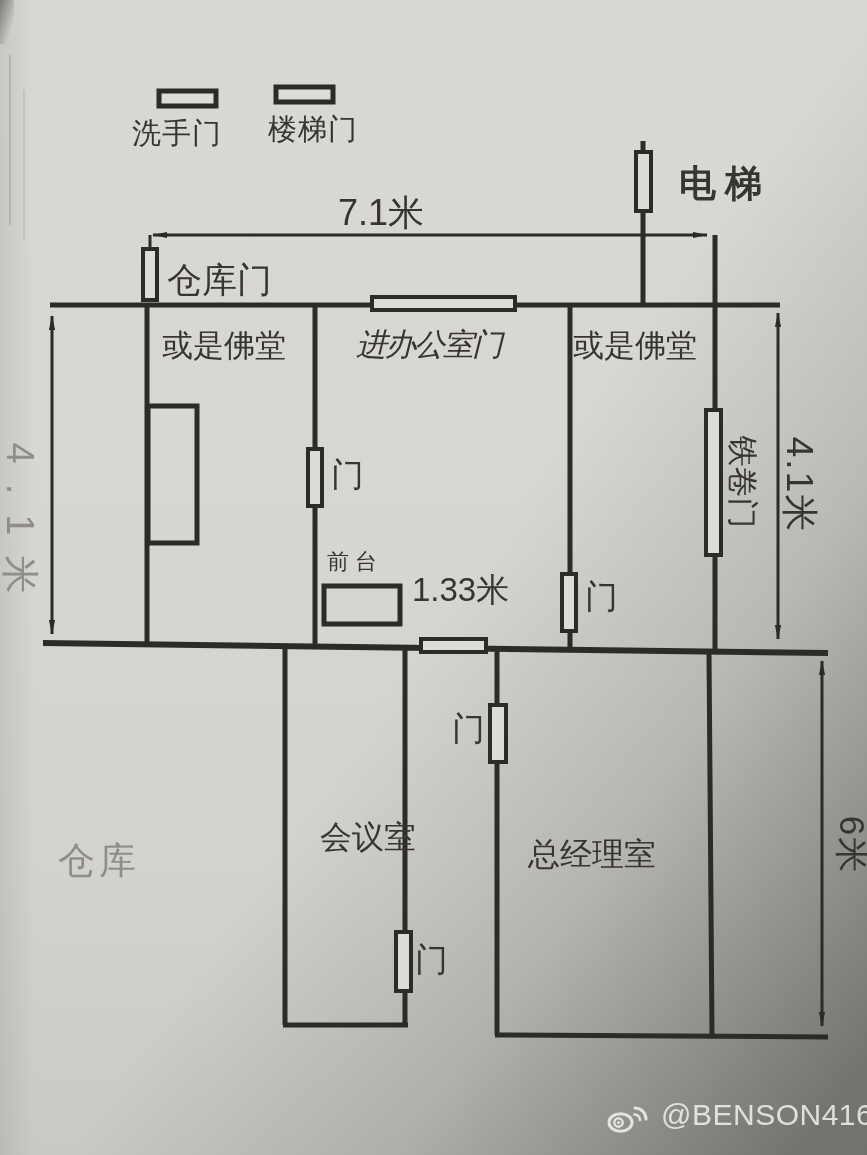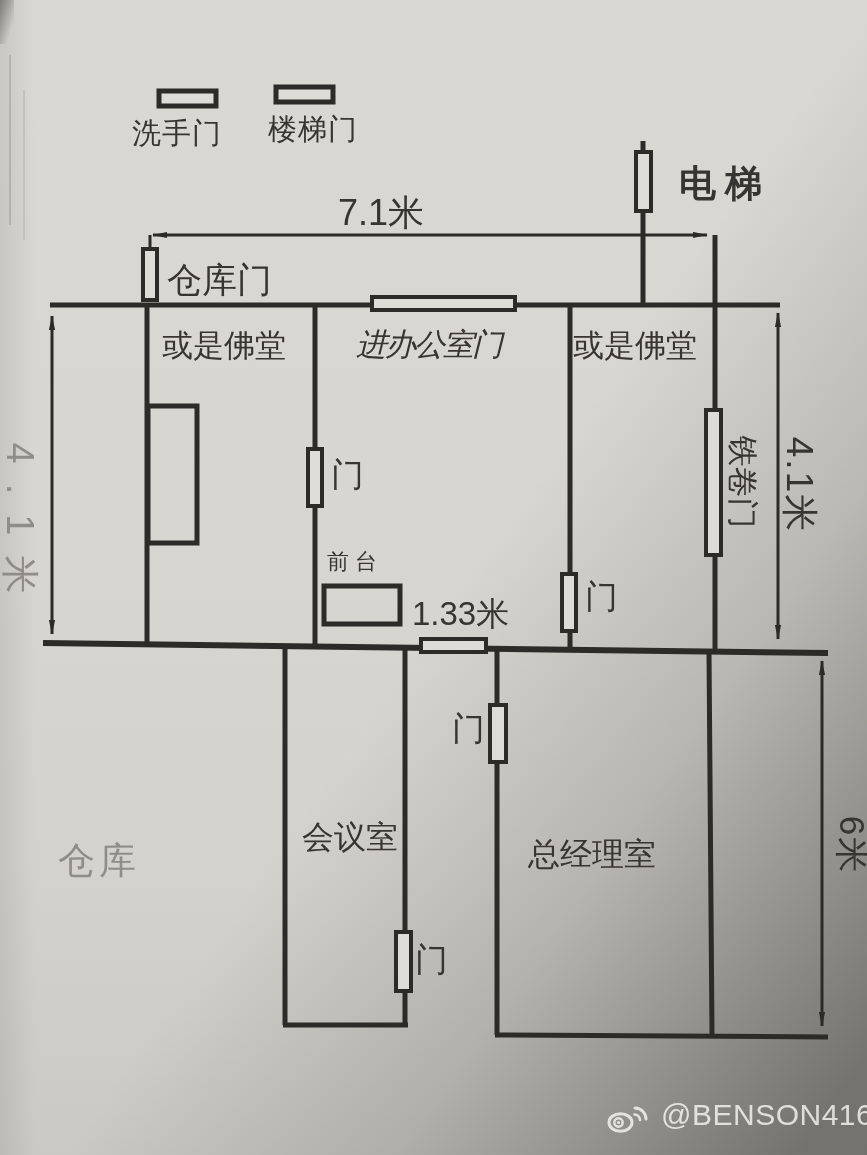--- a/index.html
+++ b/index.html
@@ -91,24 +91,24 @@
     <div class="lbl" style="left:338px;top:181px;font-size:36px;">7.1米</div>
     <div class="lbl" style="left:167px;top:249px;font-size:35px;">仓库门</div>
     <div class="lbl" style="left:162px;top:317px;font-size:31px;">或是佛堂</div>
     <div class="lbl" style="left:356px;top:316px;font-size:31px;letter-spacing:-2px;font-style:italic;">进办公室门</div>
     <div class="lbl" style="left:573px;top:317px;font-size:31px;">或是佛堂</div>
     <div class="lbl rot pencil" style="left:-110px;top:498px;width:260px;height:44px;line-height:44px;font-size:38px;letter-spacing:20px;">4.1米</div>
     <div class="lbl" style="left:331px;top:445px;font-size:33px;">门</div>
     <div class="lbl rot" style="left:674px;top:455px;width:136px;height:38px;line-height:38px;font-size:31px;">铁卷门</div>
     <div class="lbl rot" style="left:719px;top:456px;width:160px;height:42px;line-height:42px;font-size:37px;letter-spacing:2px;">4.1米</div>
     <div class="lbl" style="left:327px;top:539px;font-size:22px;letter-spacing:6px;">前台</div>
-    <div class="lbl" style="left:412px;top:584px;font-size:33px;">1.33米</div>
+    <div class="lbl" style="left:412px;top:560px;font-size:33px;">1.33米</div>
     <div class="lbl" style="left:585px;top:567px;font-size:33px;">门</div>
     <div class="lbl" style="left:452px;top:699px;font-size:33px;">门</div>
-    <div class="lbl" style="left:302px;top:808px;font-size:32px;font-family:Liberation Mono, monospace;">会议室</div>
+    <div class="lbl" style="left:320px;top:808px;font-size:32px;font-family:Liberation Mono, monospace;">会议室</div>
     <div class="lbl" style="left:528px;top:825px;font-size:32px;font-family:Liberation Serif, serif;">总经理室</div>
     <div class="lbl pencil" style="left:58px;top:828px;font-size:37px;letter-spacing:4px;">仓库</div>
     <div class="lbl rot" style="left:797px;top:816px;width:110px;height:42px;line-height:42px;font-size:35px;letter-spacing:2px;">6米</div>
     <div class="lbl" style="left:415px;top:930px;font-size:33px;">门</div>
   </div>
 
   <div class="watermark">
     <svg width="46" height="38" viewBox="0 0 46 38">
       <g stroke="rgba(246,245,242,0.82)" fill="none" stroke-linecap="round">
         <path d="M29 12 a11 11 0 0 1 11 11" stroke-width="3"></path>

